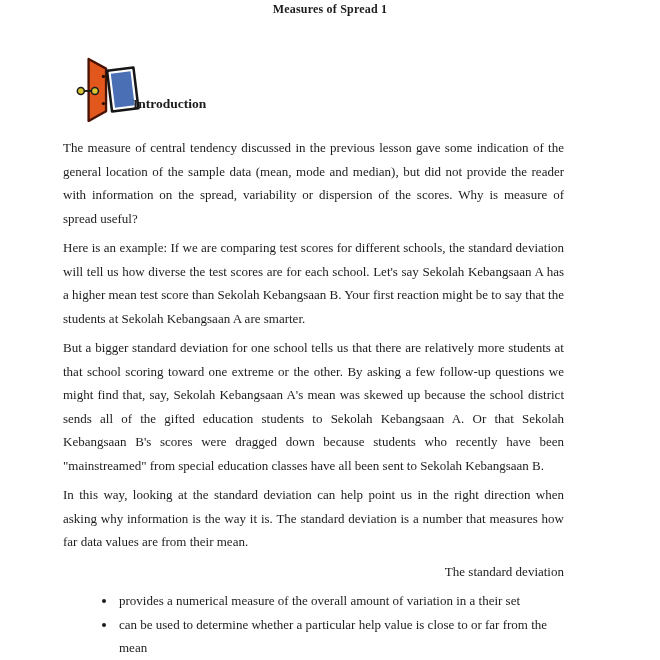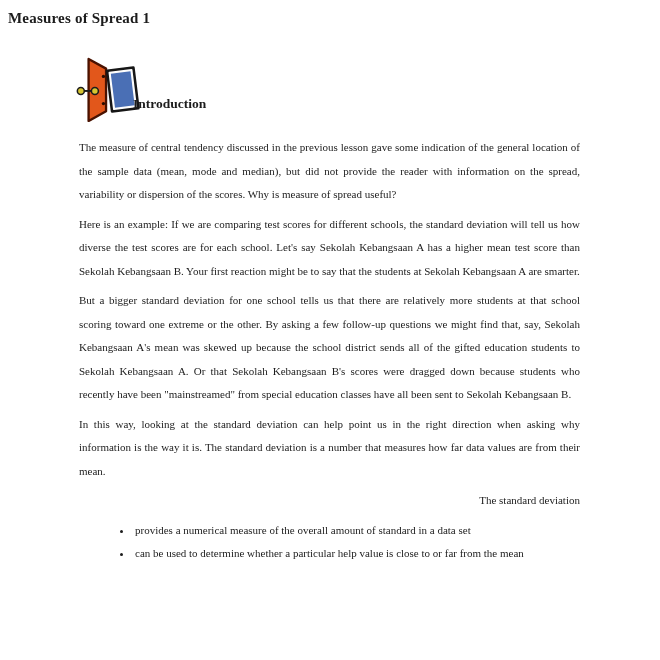--- a/index.html
+++ b/index.html
@@ -11,45 +11,45 @@
     background: #ffffff;
     font-family: "Liberation Serif", serif;
     color: #1c1c1c;
     overflow: hidden;
   }
   .title {
     position: absolute;
     top: 2px;
     left: 0;
     right: 0;
-    margin: 8px;
-    text-align: left;
-    font-size: 15px;
+    margin: 0;
+    text-align: center;
+    font-size: 12px;
     font-weight: bold;
     letter-spacing: 0.2px;
   }
   .door-icon {
     position: absolute;
     left: 75px;
     top: 56px;
   }
   .section-heading {
     position: absolute;
     left: 133px;
     top: 96px;
     margin: 0;
     font-size: 13.5px;
     font-weight: bold;
   }
   .body-text {
     position: absolute;
-    left: 79px;
+    left: 63px;
     top: 136px;
     width: 501px;
-    font-size: 11px;
+    font-size: 13px;
     line-height: 23.5px;
     text-align: justify;
   }
   .body-text p {
     margin: 0 0 6px 0;
   }
   .list-intro {
     text-align: right;
   }
   .bullet-list {
@@ -89,18 +89,18 @@
 
   <h2 class="section-heading">Introduction</h2>
 
   <div class="body-text">
     <p>The measure of central tendency discussed in the previous lesson gave some indication of the general location of the sample data (mean, mode and median), but did not provide the reader with information on the spread, variability or dispersion of the scores. Why is measure of spread useful?</p>
     <p>Here is an example: If we are comparing test scores for different schools, the standard deviation will tell us how diverse the test scores are for each school. Let's say Sekolah Kebangsaan A has a higher mean test score than Sekolah Kebangsaan B. Your first reaction might be to say that the students at Sekolah Kebangsaan A are smarter.</p>
     <p>But a bigger standard deviation for one school tells us that there are relatively more students at that school scoring toward one extreme or the other. By asking a few follow-up questions we might find that, say, Sekolah Kebangsaan A's mean was skewed up because the school district sends all of the gifted education students to Sekolah Kebangsaan A. Or that Sekolah Kebangsaan B's scores were dragged down because students who recently have been "mainstreamed" from special education classes have all been sent to Sekolah Kebangsaan B.</p>
     <p>In this way, looking at the standard deviation can help point us in the right direction when asking why information is the way it is. The standard deviation is a number that measures how far data values are from their mean.</p>
     <p class="list-intro">The standard deviation</p>
     <ul class="bullet-list">
-      <li>provides a numerical measure of the overall amount of standard in a data set</li>
+      <li>provides a numerical measure of the overall amount of variation in a their set</li>
       <li>can be used to determine whether a particular help value is close to or far from the mean</li>
     </ul>
   </div>
 
 </div>
 
 </body></html>

